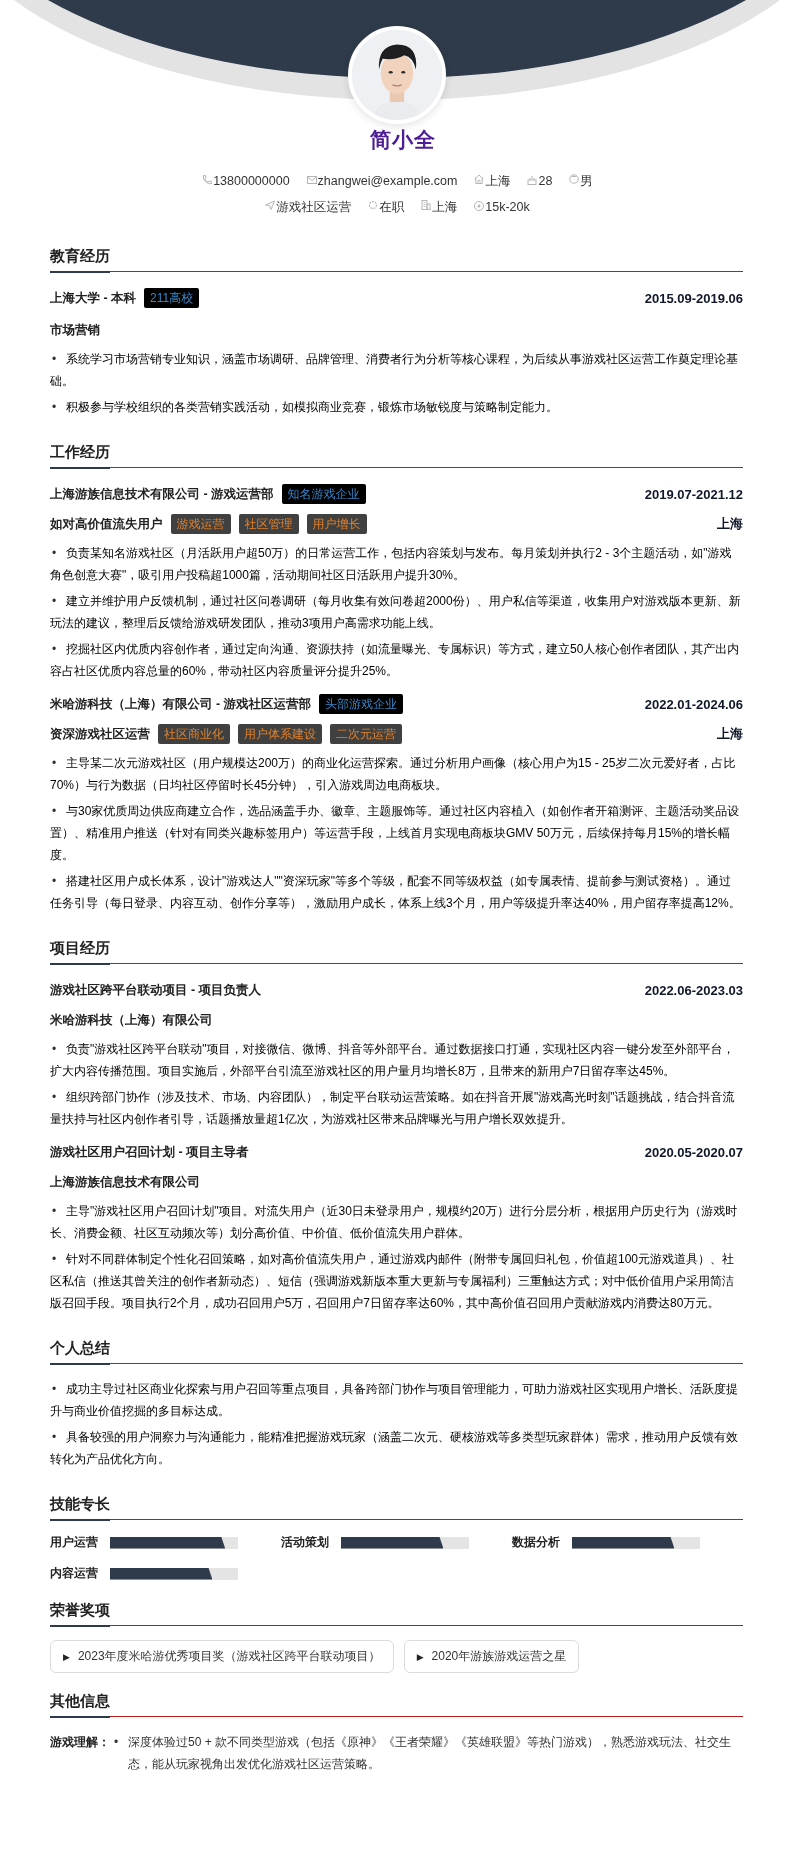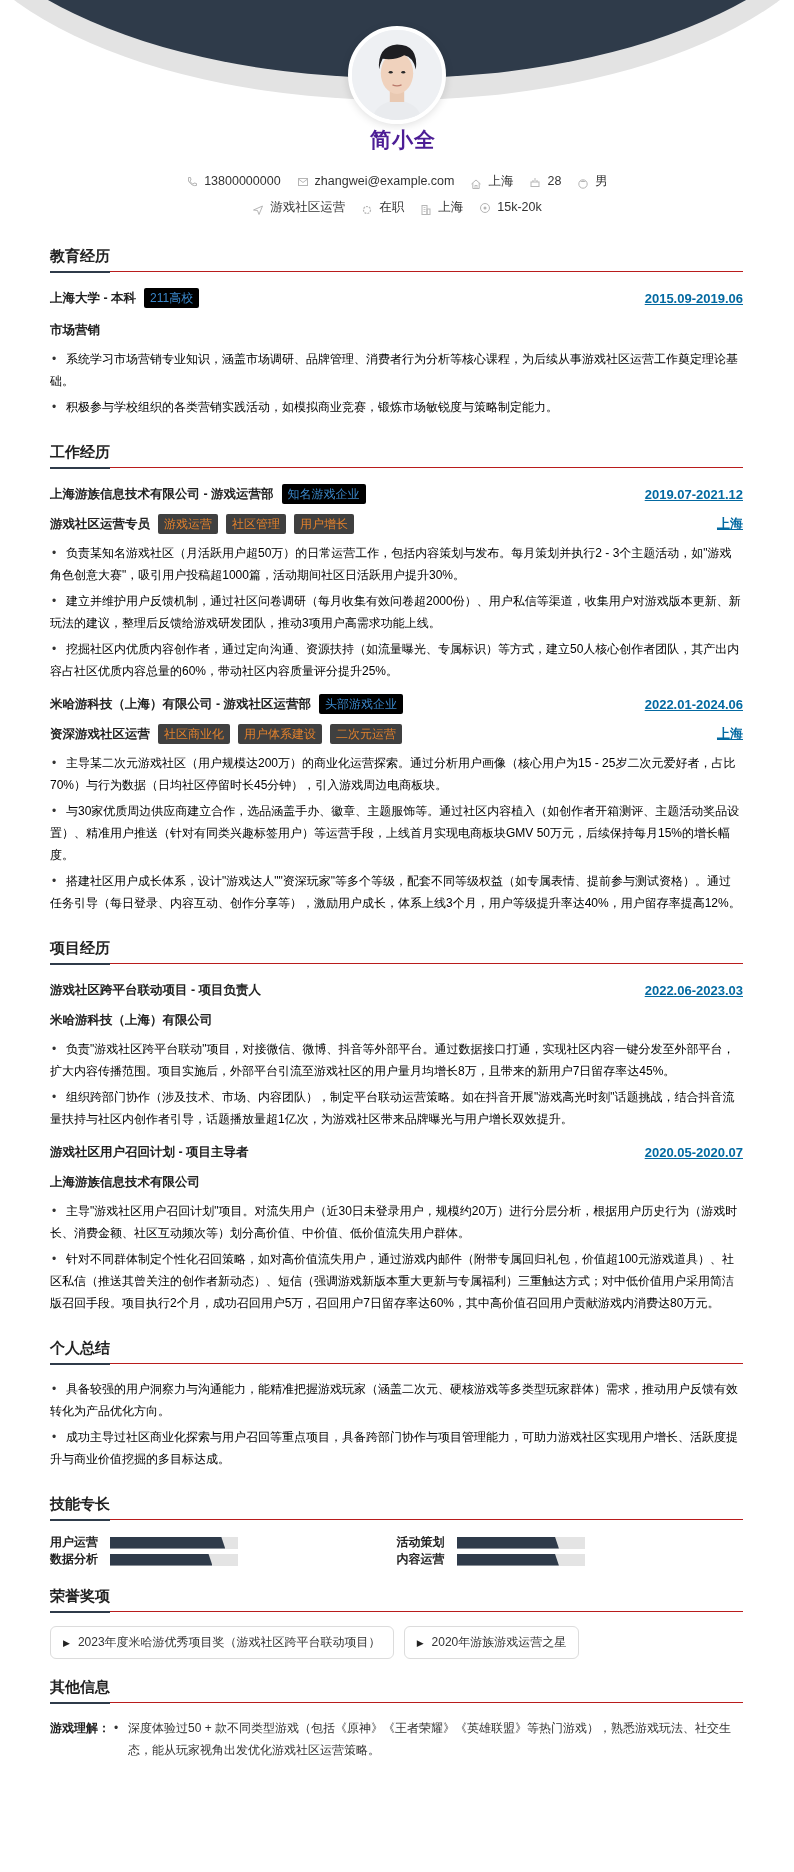--- a/index.html
+++ b/index.html
@@ -59,21 +59,21 @@
   .info-row {
     display: flex;
     justify-content: center;
     align-items: center;
     gap: 16px;
     font-size: 12.5px;
     color: #333;
     height: 26px;
   }
   .info-row.first { margin-top: 10px; }
-  .info-item { display: flex; align-items: flex-end; gap: 6px; }
+  .info-item { display: flex; align-items: flex-start; }
   .ico {
     display: inline-flex; align-items: center; justify-content: center;
     width: 12px; height: 12px; color: #b5b5b5; font-size: 10px;
   }
   .ico svg { width: 12px; height: 12px; }
 
   .content { padding: 0 51px 0 50px; }
   .section { margin-top: 22px; }
   .sec-head {
     position: relative;
@@ -91,21 +91,21 @@
     position: absolute; bottom: -2px; left: 0;
     line-height: 18px;
   }
   .row {
     display: flex; justify-content: space-between; align-items: center;
     min-height: 24px;
     gap: 27px;
   }
   .row-left { display: flex; align-items: center; gap: 8px; }
   .strong { font-size: 12.5px; font-weight: bold; color: #222; }
-  .date { font-size: 13px; font-weight: bold; color: #0369a1; text-decoration: underline; }
+  .date { font-size: 13px; font-weight: bold; color: #0f172a; }
   .tag {
     font-size: 12px;
     padding: 2px 6px;
     border-radius: 2px;
     line-height: 16px;
   }
   .tag.blue { background: #000000; color: #3a86c8; }
   .tag.orange { background: #404040; color: #e2812c; }
   ul.bul { list-style: none; margin-top: 6px; }
   ul.bul li {
@@ -122,21 +122,22 @@
     position: absolute; left: 2px; top: 0;
     color: #333;
   }
   ul.bul li.wrap-under { padding-left: 0; text-indent: 16px; }
   ul.bul li.wrap-under::before { left: 2px; text-indent: 0; }
   .entry { margin-bottom: 8px; }
   .entry + .entry { margin-top: 10px; }
 
   .skills {
     display: grid;
-    grid-template-columns: 1fr 1fr;
+    grid-template-columns: 1fr 1fr 1fr;
+    row-gap: 14px;
     margin-top: 4px;
   }
   .skill { display: flex; align-items: center; gap: 8px; }
   .skill-label { font-size: 12px; font-weight: bold; color: #222; width: 52px; }
   .bar {
     position: relative; width: 128px; height: 12px; background: #e4e4e4;
   }
   .bar-fill {
     position: absolute; left: 0; top: 0; bottom: 0; background: #2f3b4a;
     clip-path: polygon(0 0, calc(100% - 4px) 0, 100% 100%, 0 100%);
@@ -295,21 +296,21 @@
     <div class="entry">
       <div class="row">
         <div class="row-left">
           <span class="strong">上海游族信息技术有限公司 - 游戏运营部</span>
           <span class="tag blue">知名游戏企业</span>
         </div>
         <span class="date">2019.07-2021.12</span>
       </div>
       <div class="row" style="margin-top:6px;">
         <div class="row-left">
-          <span class="strong">游戏社区运营专员</span>
+          <span class="strong">如对高价值流失用户</span>
           <span class="tag orange">游戏运营</span>
           <span class="tag orange">社区管理</span>
           <span class="tag orange">用户增长</span>
         </div>
         <span class="date">上海</span>
       </div>
       <ul class="bul">
         <li class="wrap-under">负责某知名游戏社区（月活跃用户超50万）的日常运营工作，包括内容策划与发布。每月策划并执行2 - 3个主题活动，如"游戏角色创意大赛"，吸引用户投稿超1000篇，活动期间社区日活跃用户提升30%。</li>
         <li class="wrap-under">建立并维护用户反馈机制，通过社区问卷调研（每月收集有效问卷超2000份）、用户私信等渠道，收集用户对游戏版本更新、新玩法的建议，整理后反馈给游戏研发团队，推动3项用户高需求功能上线。</li>
         <li class="wrap-under">挖掘社区内优质内容创作者，通过定向沟通、资源扶持（如流量曝光、专属标识）等方式，建立50人核心创作者团队，其产出内容占社区优质内容总量的60%，带动社区内容质量评分提升25%。</li>
@@ -373,22 +374,22 @@
         <li class="wrap-under">针对不同群体制定个性化召回策略，如对高价值流失用户，通过游戏内邮件（附带专属回归礼包，价值超100元游戏道具）、社区私信（推送其曾关注的创作者新动态）、短信（强调游戏新版本重大更新与专属福利）三重触达方式；对中低价值用户采用简洁版召回手段。项目执行2个月，成功召回用户5万，召回用户7日留存率达60%，其中高价值召回用户贡献游戏内消费达80万元。</li>
       </ul>
     </div>
   </div>
 
   <div class="section">
     <div class="sec-head">
       <span class="sec-title">个人总结</span>
     </div>
     <ul class="bul">
+      <li class="wrap-under">成功主导过社区商业化探索与用户召回等重点项目，具备跨部门协作与项目管理能力，可助力游戏社区实现用户增长、活跃度提升与商业价值挖掘的多目标达成。</li>
       <li class="wrap-under">具备较强的用户洞察力与沟通能力，能精准把握游戏玩家（涵盖二次元、硬核游戏等多类型玩家群体）需求，推动用户反馈有效转化为产品优化方向。</li>
-      <li class="wrap-under">成功主导过社区商业化探索与用户召回等重点项目，具备跨部门协作与项目管理能力，可助力游戏社区实现用户增长、活跃度提升与商业价值挖掘的多目标达成。</li>
     </ul>
   </div>
 
   <div class="section">
     <div class="sec-head">
       <span class="sec-title">技能专长</span>
     </div>
     <div class="skills">
       <div class="skill">
         <span class="skill-label">用户运营</span>

